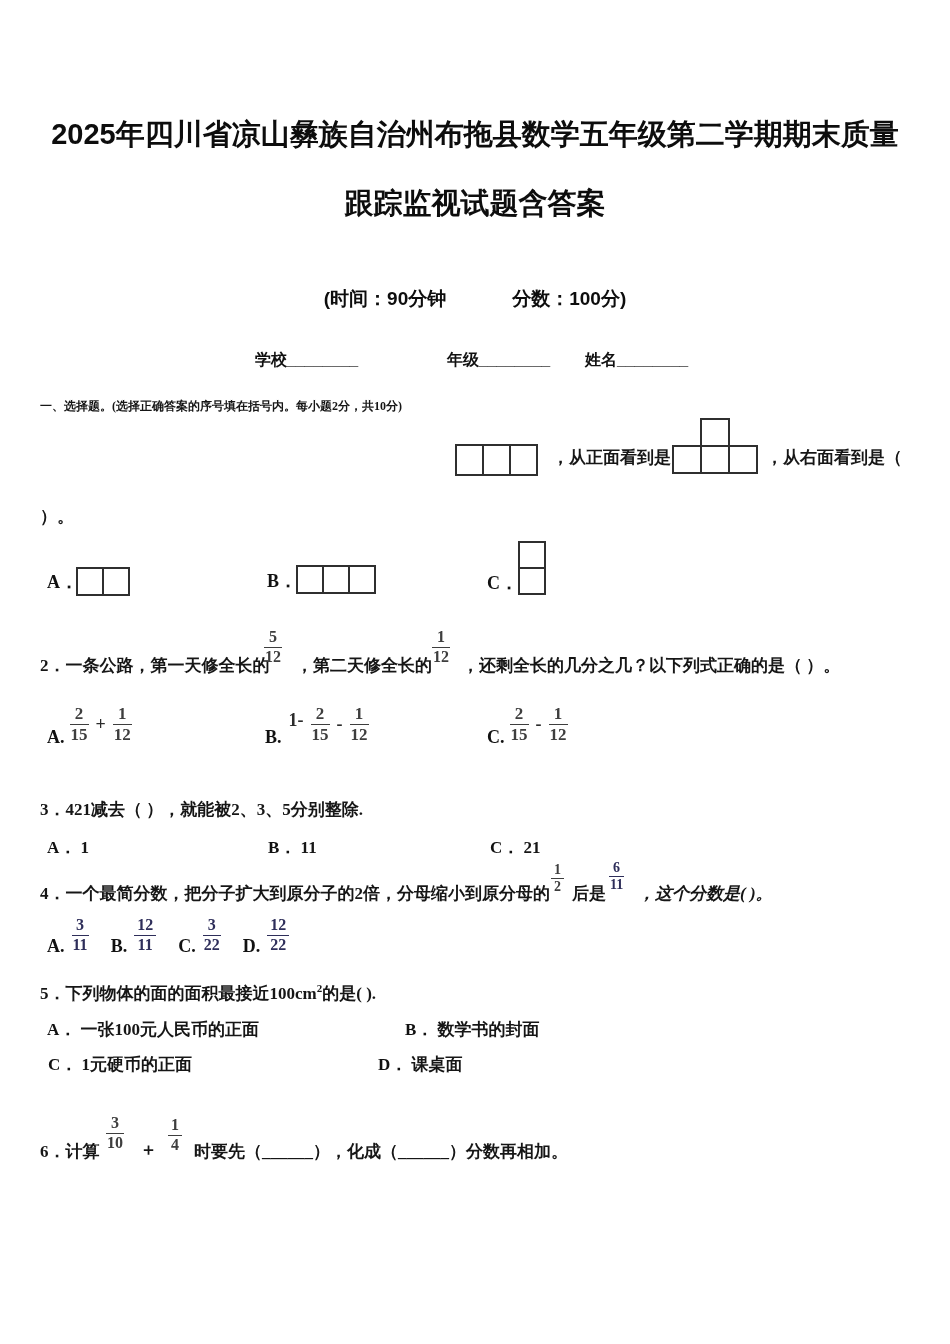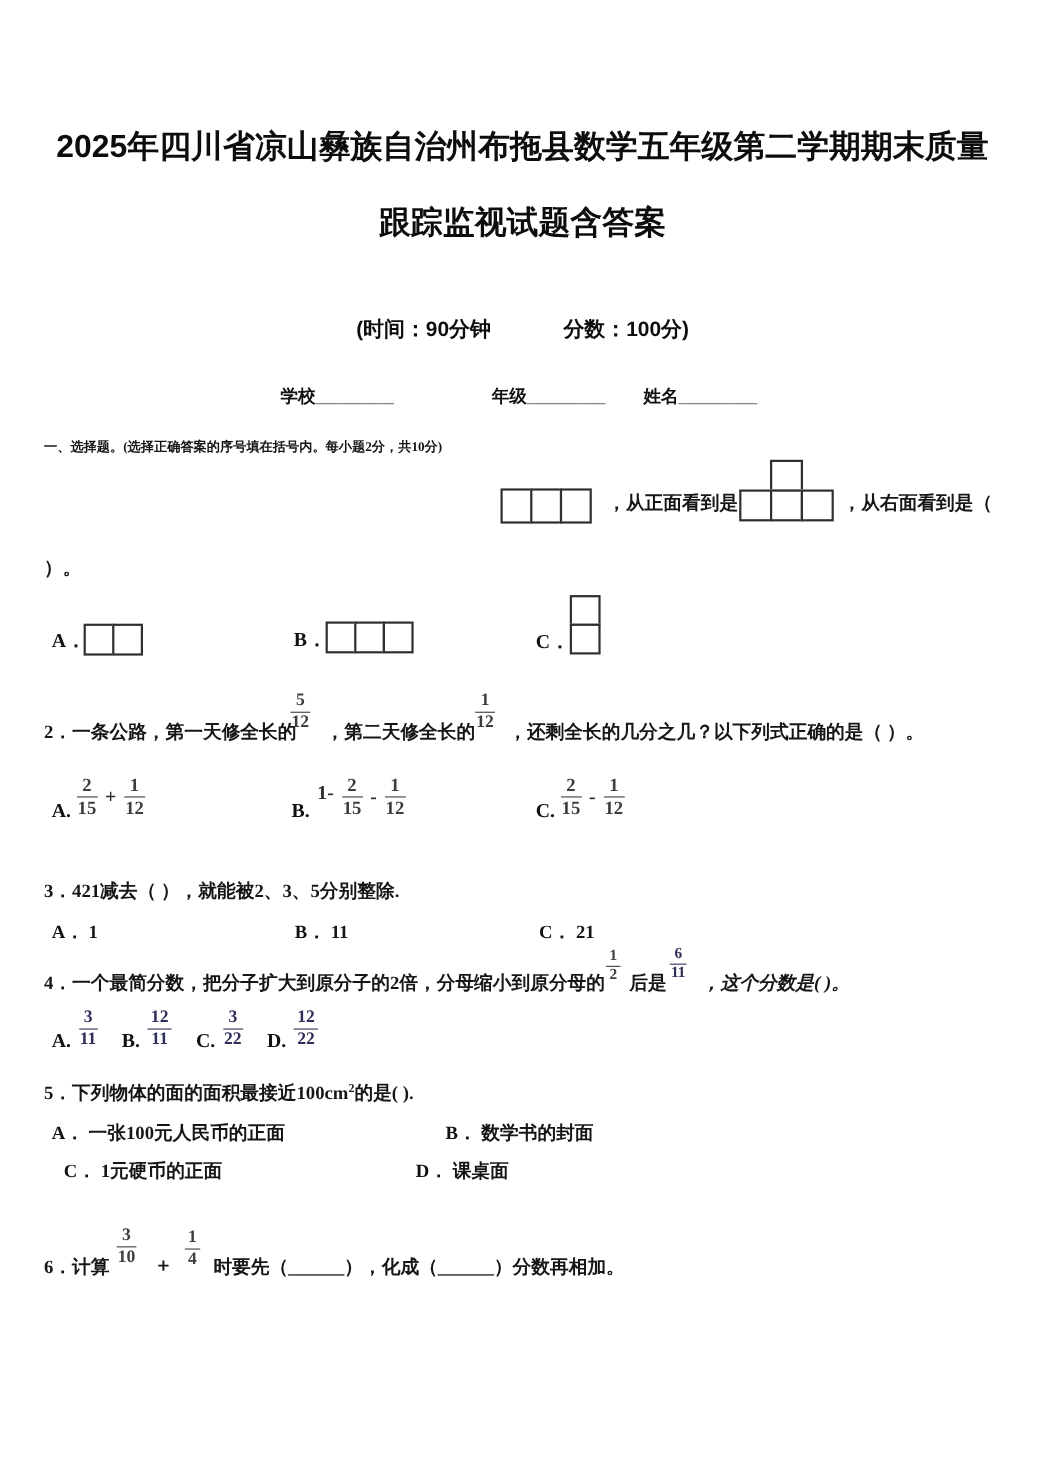--- a/index.html
+++ b/index.html
@@ -239,21 +239,21 @@
     <span>5．下列物体的面的面积最接近100cm</span><sup>2</sup><span>的是(      ).</span>
   </div>
   <span class="abs q5opt" style="left:47px; top:1018px;">
     <span class="opt-label">A．</span>
     <span>一张100元人民币的正面</span>
   </span>
   <span class="abs q5opt" style="left:389px; top:1018px;margin-left:16px;">
     <span class="opt-label">B．</span>
     <span>数学书的封面</span>
   </span>
-  <span class="abs q5opt" style="left:58px; top:1053px;">
+  <span class="abs q5opt" style="left:48px; top:1053px;">
     <span class="opt-label">C．</span>
     <span>1元硬币的正面</span>
   </span>
   <span class="abs q5opt" style="left:378px; top:1053px;">
     <span class="opt-label">D．</span>
     <span>课桌面</span>
   </span>
 
 
   <div class="abs row-wrap" style="top:1114px; height:60px;">

